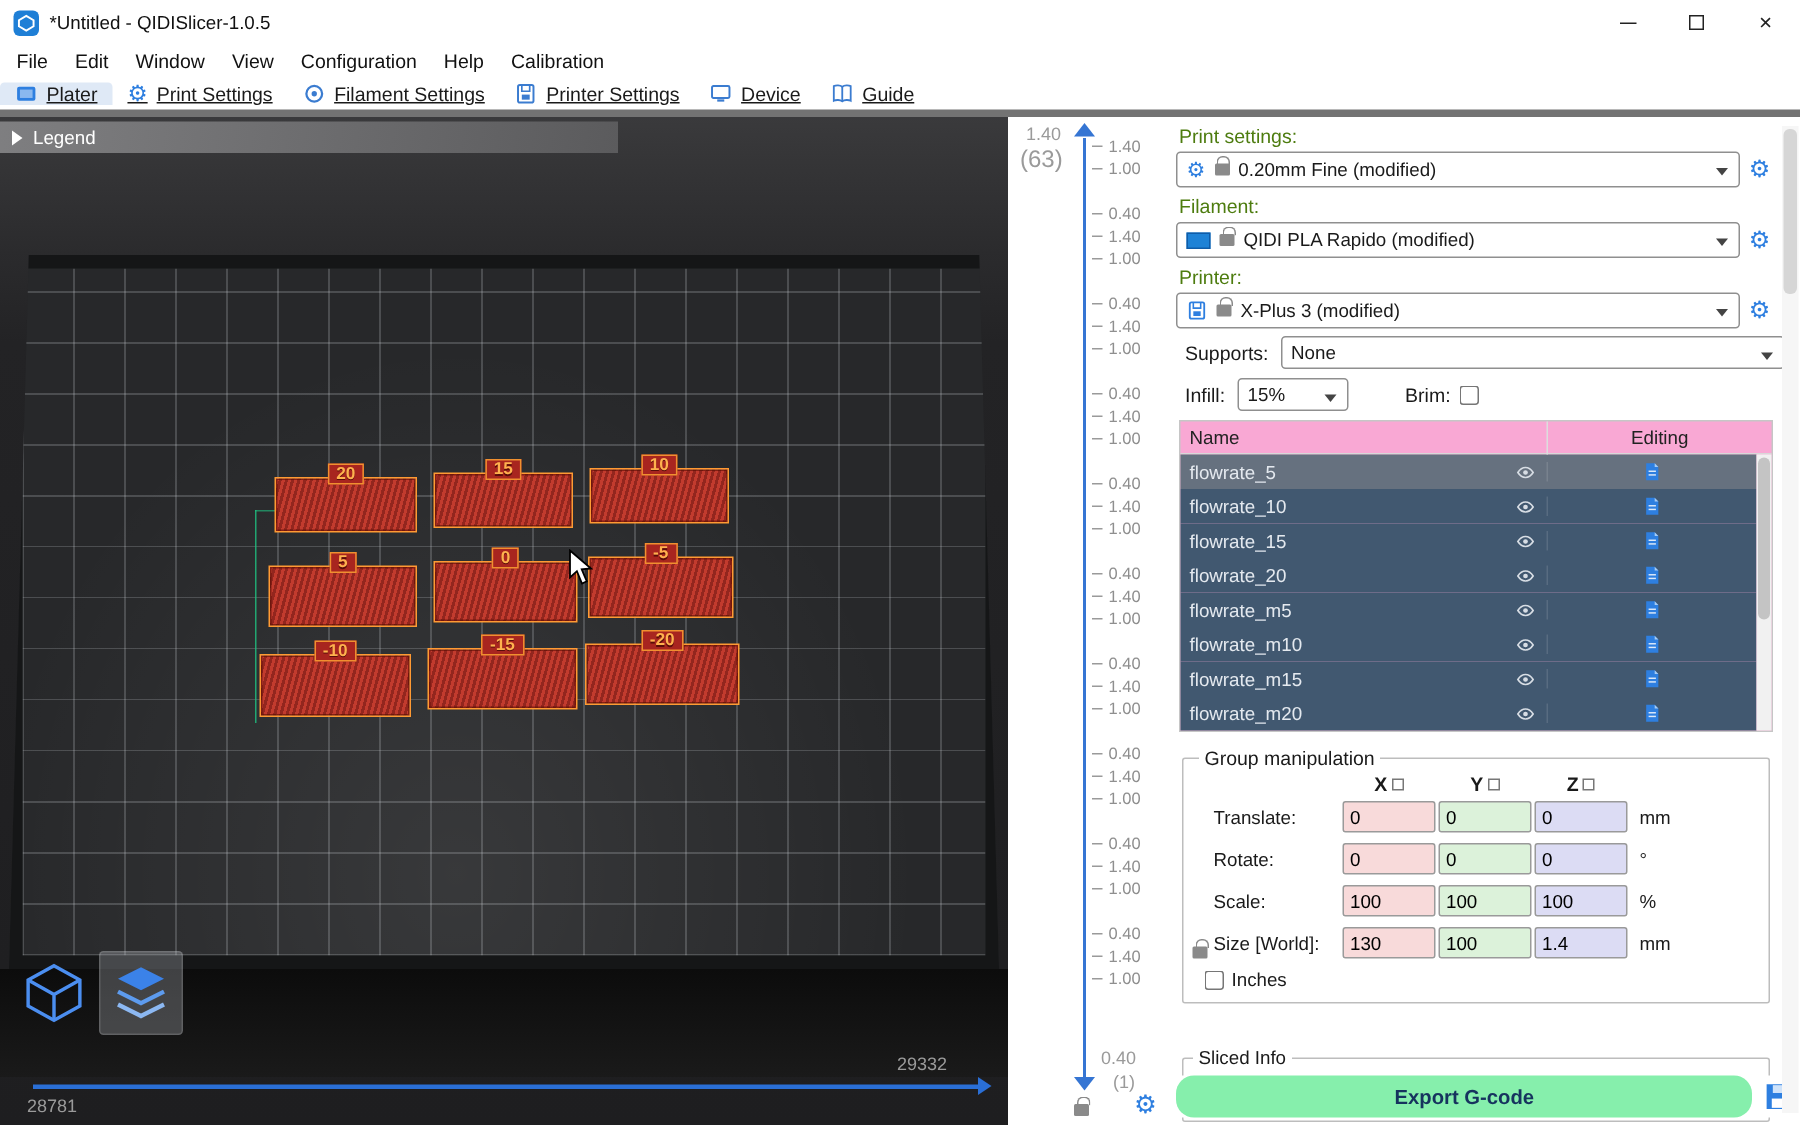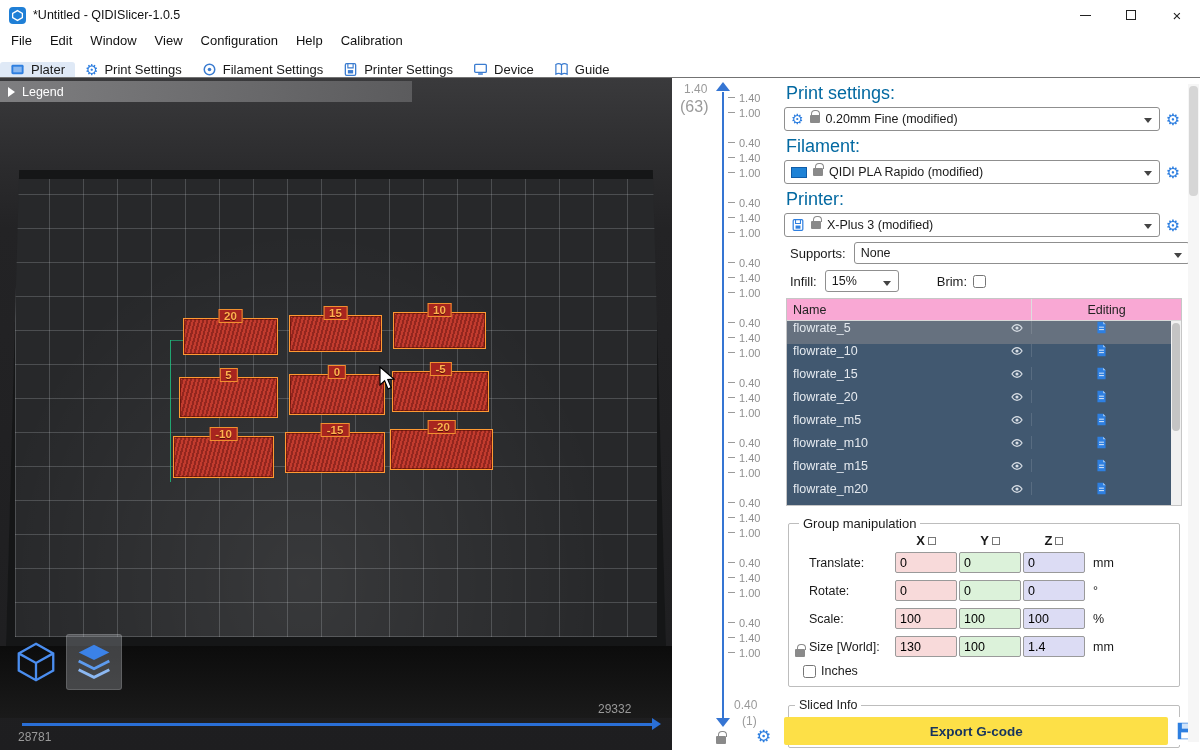--- a/index.html
+++ b/index.html
@@ -14,21 +14,21 @@
   .win-controls { margin-left:auto; display:flex; height:30px; }
   .win-btn { width:46px; height:30px; display:flex; align-items:center; justify-content:center; color:#222; font-size:15px; }
   .glyph-min { width:11px; height:1px; background:#222; display:block; }
   .glyph-max { width:10px; height:10px; border:1px solid #222; display:block; }
 
   
   .menubar { position:absolute; left:0; top:30px; width:1200px; height:22px; background:#fff; display:flex; align-items:center; padding-left:2px; }
   .menu-item { padding:0 9px; font-size:13px; color:#111; height:22px; line-height:22px; }
 
   
-  .tabbar { position:absolute; left:0; top:52px; width:1200px; height:26px; background:#fff; border-bottom:1px solid #737373; display:flex; align-items:flex-end; }
+  .tabbar { position:absolute; left:0; top:52px; width:1200px; height:26px; background:#fff; border-bottom:5px solid #737373; display:flex; align-items:center;text-decoration:underline; }
   .tab { display:flex; align-items:center; gap:6px; padding:0 10px; font-size:13px; color:#1a1a1a; }
   .tab.active { background:#dfe9f6; border-radius:3px 3px 0 0; }
   .tab .ic { color:#3b7cd0; }
   .modes { margin-left:auto; display:flex; align-items:stretch; padding-right:6px; }
   .mode { display:flex; align-items:center; gap:6px; padding:0 10px; font-size:13px; color:#1a1a1a; }
   .dot { width:9px; height:9px; border-radius:50%; background:#ccb93e; display:inline-block; }
   .mode.expert { background:#f6dada; color:#c22f2f; }
   .mode.expert .dot { background:#c22f2f; border-radius:2px; }
 
   
@@ -86,40 +86,40 @@
   .lc-bot-val { position:absolute; left:62px; top:620px; color:#9a9a9a; font-size:12px; }
   .lc-bot-idx { position:absolute; left:70px; top:636px; color:#9a9a9a; font-size:12px; }
   .lc-lock { position:absolute; left:44px; top:654px; }
   .lc-gear { position:absolute; left:84px; top:648px; color:#2e7fe0; font-size:17px; }
 
   .lock { position:relative; width:10px; height:8px; background:#8a8a8a; border-radius:1px; display:inline-block; }
   .lock::before { content:""; position:absolute; left:1.5px; top:-5px; width:7px; height:5px; border:1.5px solid #8a8a8a; border-bottom:none; border-radius:4px 4px 0 0; }
 
   
   .panel { position:absolute; left:782px; top:78px; width:418px; height:672px; background:#fff; padding:3px 0 0 2px; overflow:hidden; }
-  .sec-label { font-size:18px; color:#0369a1; margin:2px 0 3px 2px; }
+  .sec-label { font-size:13px; color:#4d7c0f; margin:2px 0 3px 2px; }
   .combo-row { display:flex; align-items:center; width:400px; margin-bottom:5px; }
   .combo { flex:1; height:24px; border:1px solid #8f8f8f; border-radius:3px; display:flex; align-items:center; gap:6px; padding:0 18px 0 6px; position:relative; font-size:12.5px; background:#fff; }
   .combo .caret { position:absolute; right:7px; top:10px; width:0; height:0; border-left:4px solid transparent; border-right:4px solid transparent; border-top:5px solid #444; }
   .combo-gear { width:22px; text-align:center; color:#2e7fe0; font-size:16px; margin-left:2px; }
   .badge-gear { color:#2e7fe0; font-size:14px; line-height:1; }
   .swatch { width:16px; height:11px; background:#1e82d6; border:1px solid #0f5ca8; display:inline-block; }
   .inline-row { display:flex; align-items:center; width:400px; margin:4px 0 6px 6px; }
   .combo.small { flex:none; }
 
   
   .objtable { width:396px; border:1px solid #c6c6c6; margin:6px 0 0 2px; position:relative; background:#f9a8d4; }
   .objtable-header { display:flex; align-items:center; height:22px; border-bottom:1px solid #d8d8d8; font-size:12.5px; color:#222; }
   .col-name-h { flex:1; padding-left:6px; }
   .col-eye-h { width:28px; }
   .col-edit-h { width:150px; text-align:center; border-left:1px solid #ddd; height:22px; line-height:22px; }
   .obj-scroll { width:10px; position:absolute; right:0; top:22px; bottom:0; background:#f1f1f1; }
   .obj-thumb { position:absolute; left:1px; right:1px; top:2px; height:108px; background:#c4c4c4; border-radius:4px; }
   .obj-rows { margin-right:10px; }
-  .obj-row { display:flex; align-items:flex-start; height:23px; background:#415870; color:#e4e9ef; font-size:12.5px; }
+  .obj-row { display:flex; align-items:center; height:23px; background:#415870; color:#e4e9ef; font-size:12.5px; }
   .obj-rows .obj-row:first-of-type { background:#66717f; }
   .obj-name { flex:1; padding-left:6px; }
   .eye { width:28px; display:flex; justify-content:center; color:#d7dde4; }
   .editcol { width:140px; display:flex; justify-content:center; border-left:1px solid rgba(255,255,255,0.12); }
 
   
   .gm { width:392px; margin:10px 0 0 4px; border:1px solid #bdbdbd; border-radius:2px; padding:2px 6px 8px 6px; position:relative; }
   .gm legend { font-size:13px; color:#1a1a1a; padding:0 4px; margin-left:4px; }
   .gm-head { display:flex; margin:0 0 4px 0; }
   .gm-head .hspace { width:100px; }
@@ -132,21 +132,21 @@
   .gm-row .gm-in:nth-of-type(2) { background:#dcf2da; }
   .gm-row .gm-in:nth-of-type(3) { background:#dcdcf4; }
   .gm-unit { font-size:12.5px; margin-left:6px; color:#1a1a1a; }
   .gm-lock { position:absolute; left:6px; top:118px; }
   .inches-row { display:flex; align-items:center; gap:5px; margin:4px 0 0 8px; font-size:12.5px; }
 
   .sliced { position:absolute; left:6px; top:620px; width:392px; height:50px; border:1px solid #bdbdbd; border-radius:2px; }
   .sliced legend { font-size:12.5px; color:#1a1a1a; padding:0 4px; margin-left:6px; }
 
   .export-row { position:absolute; left:2px; bottom:5px; width:414px; display:flex; align-items:center; background:#fff; }
-  .export-btn { width:423px; height:28px; background:#fde047; border:none; border-radius:2px; font-family:"Liberation Sans",sans-serif; font-size:13.5px; font-weight:bold; color:#16335e; }
+  .export-btn { width:423px; height:28px; background:#86efac; border:none; border-radius:12px; font-family:"Liberation Sans",sans-serif; font-size:13.5px; font-weight:bold; color:#16335e; }
   .export-sd { width:26px; height:26px; margin-left:6px; display:flex; align-items:center; justify-content:center; }
 
   .panel-scroll { position:absolute; right:1px; top:6px; width:11px; height:658px; background:#f6f6f6; }
   .panel-thumb { position:absolute; left:1px; right:1px; top:2px; height:110px; background:#d6d6d6; border-radius:4px; }
 
   .ic { display:block; }
   input[type=checkbox] { width:13px; height:13px; }
 </style>
 </head>
 <body>

